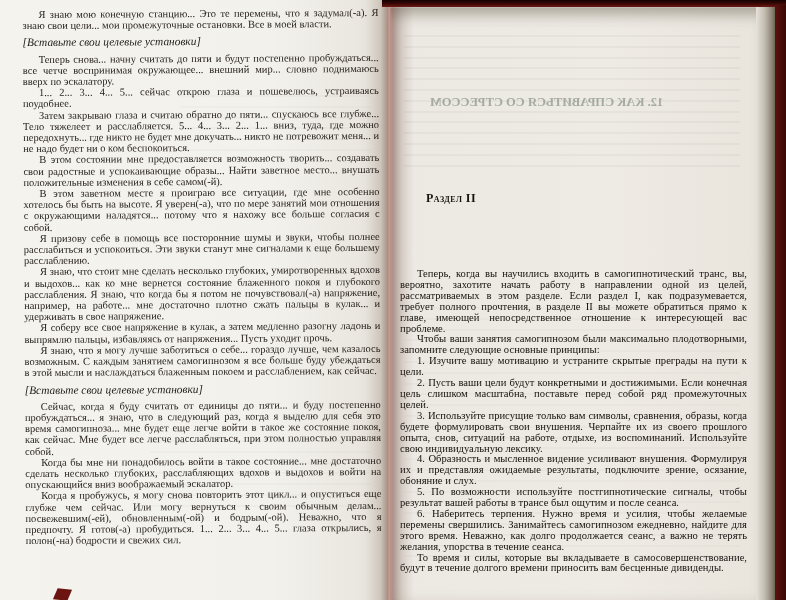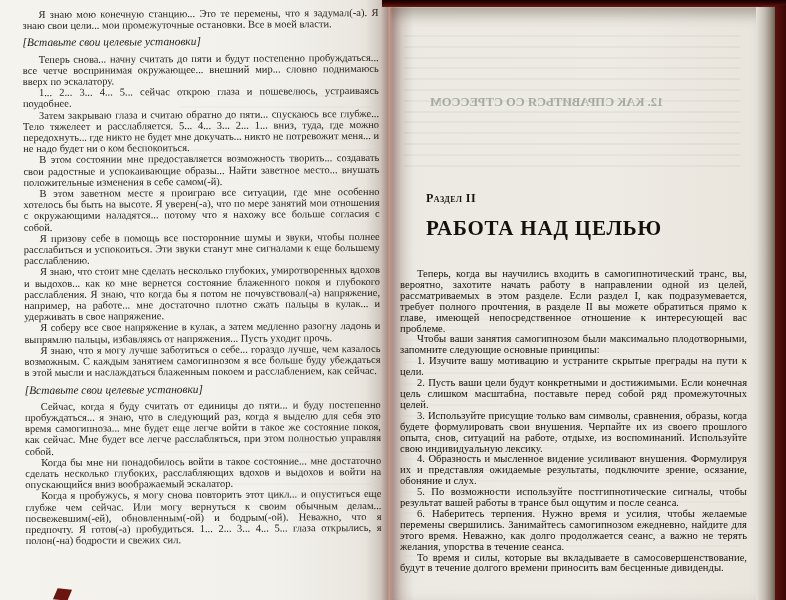--- a/index.html
+++ b/index.html
@@ -129,21 +129,20 @@
         <p class="para body">Когда я пробужусь, я могу снова повторить этот цикл... и опуститься еще глубже чем сейчас. Или могу вернуться к своим обычным делам... посвежевшим(-ей), обновленным(-ой) и бодрым(-ой). Неважно, что я предпочту. Я готов(-а) пробудиться. 1... 2... 3... 4... 5... глаза открылись, я полон(-на) бодрости и свежих сил.</p>
       </div>
   </div>
 
   <div class="right-page">
     <div class="ghost ghost-lines soft" style="left:14px;top:28px;width:336px;height:140px;"></div>
     <div class="ghost ghost-heading" style="left:40px;top:88px;">12. КАК СПРАВИТЬСЯ СО СТРЕССОМ</div>
     <div class="ghost ghost-lines softer" style="left:14px;top:300px;width:336px;height:250px;"></div>
 
     <div class="section-label">Раздел II</div>
-    <div class="section-title">РАБОТА НАД ЦЕЛЬЮ</div>
     <div class="rp-body">
         <p class="para body">Теперь, когда вы научились входить в самогипнотический транс, вы, вероятно, захотите начать работу в направлении одной из целей, рассматриваемых в этом разделе. Если раздел I, как подразумевается, требует полного прочтения, в разделе II вы можете обратиться прямо к главе, имеющей непосредственное отношение к интересующей вас проблеме.</p>
         <p class="para body">Чтобы ваши занятия самогипнозом были максимально плодотворными, запомните следующие основные принципы:</p>
         <p class="para body">1. Изучите вашу мотивацию и устраните скрытые преграды на пути к цели.</p>
         <p class="para body">2. Пусть ваши цели будут конкретными и достижимыми. Если конечная цель слишком масштабна, поставьте перед собой ряд промежуточных целей.</p>
         <p class="para body">3. Используйте присущие только вам символы, сравнения, образы, когда будете формулировать свои внушения. Черпайте их из своего прошлого опыта, снов, ситуаций на работе, отдыхе, из воспоминаний. Используйте свою индивидуальную лексику.</p>
         <p class="para body">4. Образность и мысленное видение усиливают внушения. Формулируя их и представляя ожидаемые результаты, подключите зрение, осязание, обоняние и слух.</p>
         <p class="para body">5. По возможности используйте постгипнотические сигналы, чтобы результат вашей работы в трансе был ощутим и после сеанса.</p>
         <p class="para body">6. Наберитесь терпения. Нужно время и усилия, чтобы желаемые перемены свершились. Занимайтесь самогипнозом ежедневно, найдите для этого время. Неважно, как долго продолжается сеанс, а важно не терять желания, упорства в течение сеанса.</p>
         <p class="para body">То время и силы, которые вы вкладываете в самосовершенствование, будут в течение долгого времени приносить вам бесценные дивиденды.</p>

